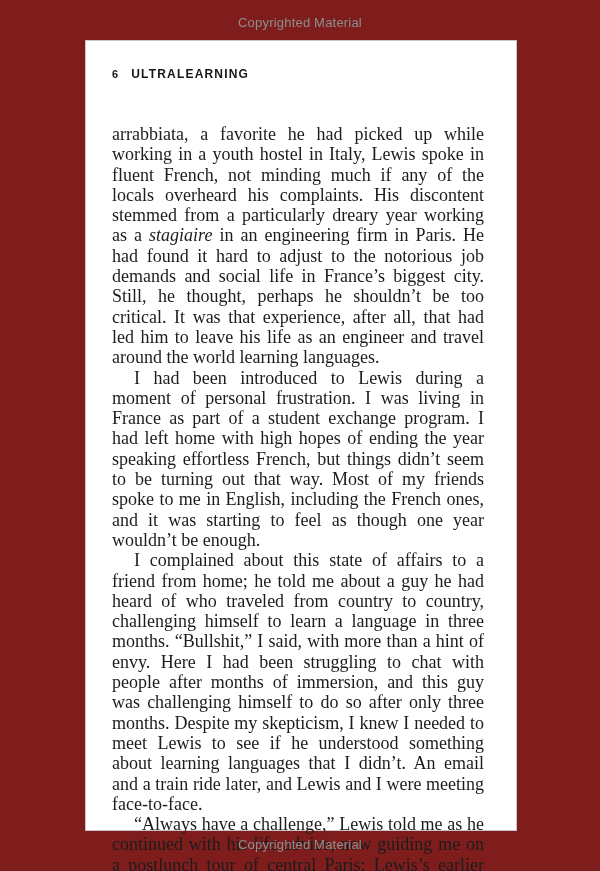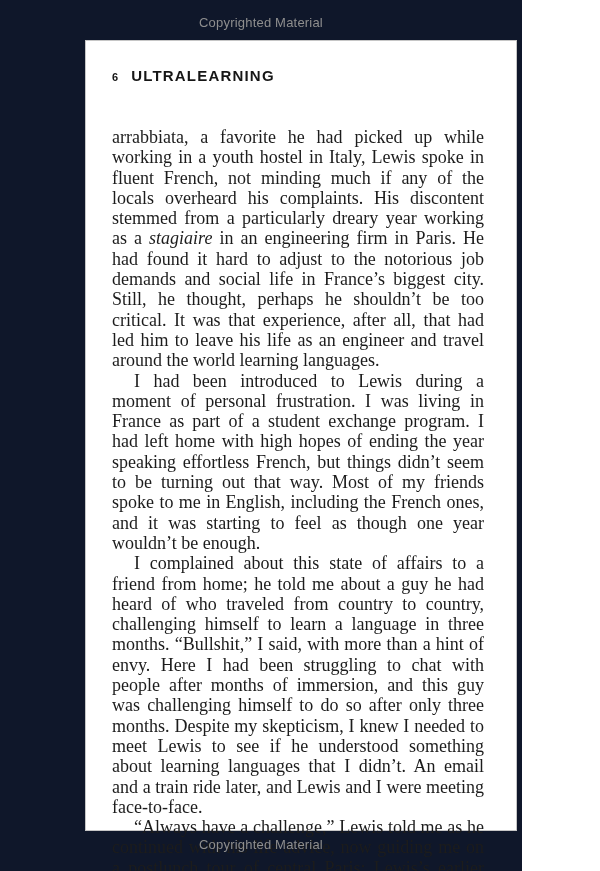--- a/index.html
+++ b/index.html
@@ -1,21 +1,21 @@
 <!DOCTYPE html>
 <html><head>
 <meta charset="utf-8">
 <style>
   * { margin: 0; padding: 0; box-sizing: border-box; }
   html, body { background: #ffffff; }
   .canvas {
     position: relative;
-    width: 522px;
+    width: 600px;
     height: 871px;
-    background: #0f172a;
+    background: #7f1d1d;
     overflow: hidden;
     font-family: "Liberation Serif", serif;
   }
   .copyright-notice {
     position: absolute;
     left: 0;
     width: 100%;
     text-align: center;
     color: #8e8e8e;
     font-family: "Liberation Sans", sans-serif;
@@ -42,21 +42,21 @@
   .running-header {
     display: flex;
     align-items: baseline;
     gap: 13px;
     font-family: "Liberation Sans", sans-serif;
     font-weight: bold;
     color: #161616;
   }
   .page-number { font-size: 11px; }
   .running-head {
-    font-size: 15px;
+    font-size: 12px;
     letter-spacing: 1.2px;
   }
   .page-body {
     margin-top: 43px;
     color: #1c1c1c;
     font-size: 18px;
     line-height: 20.3px;
     text-align: justify;
   }
   .para { margin: 0; }

